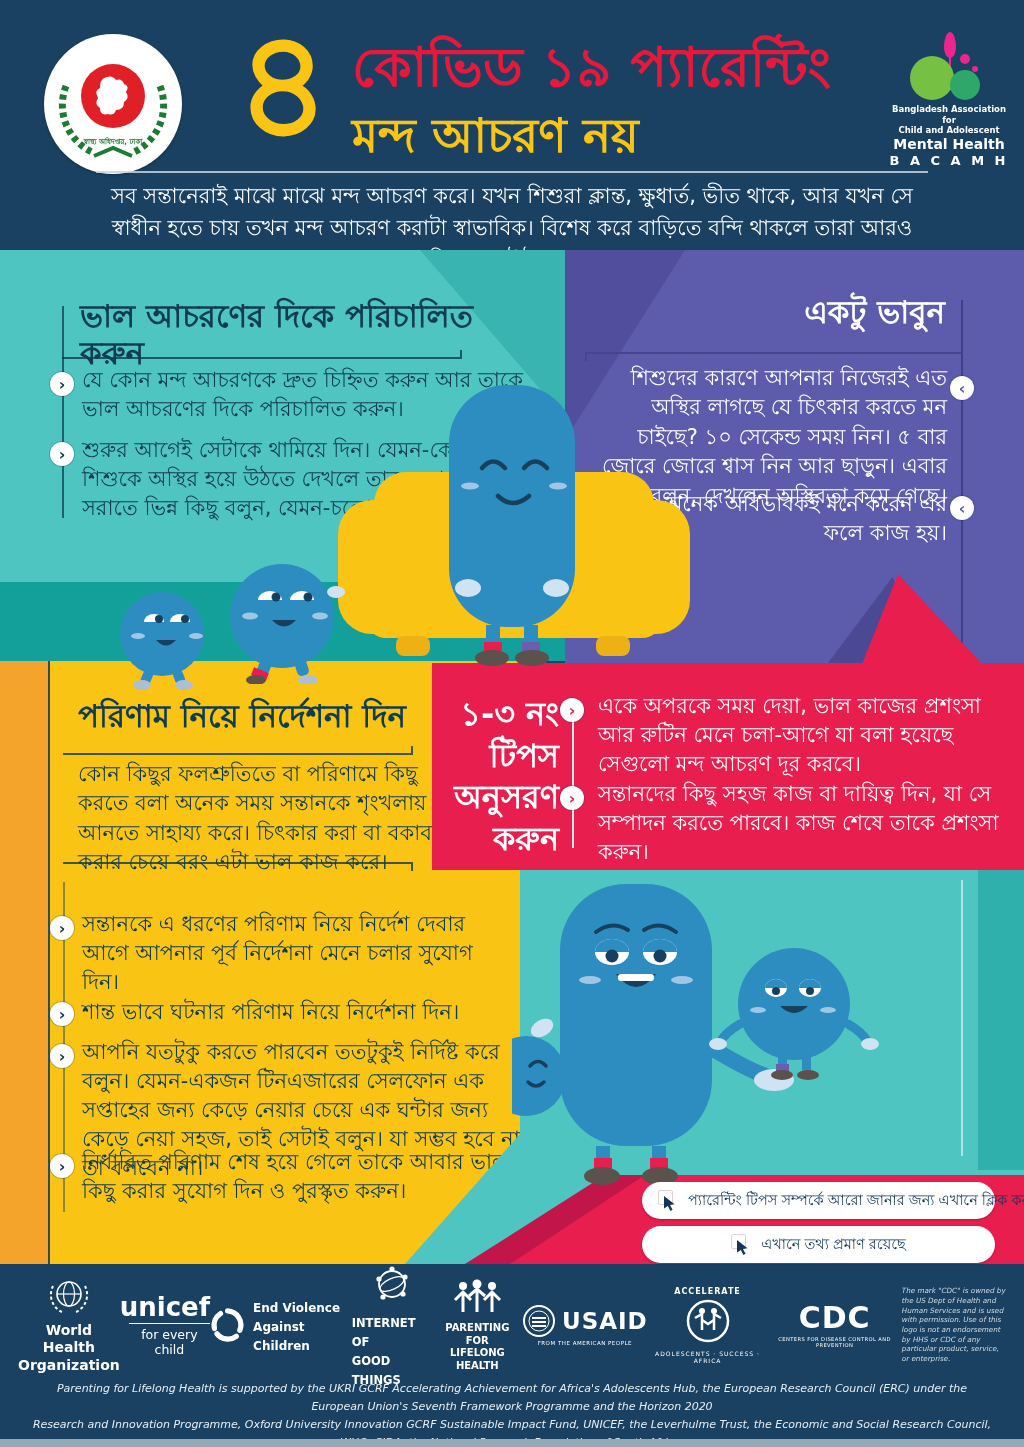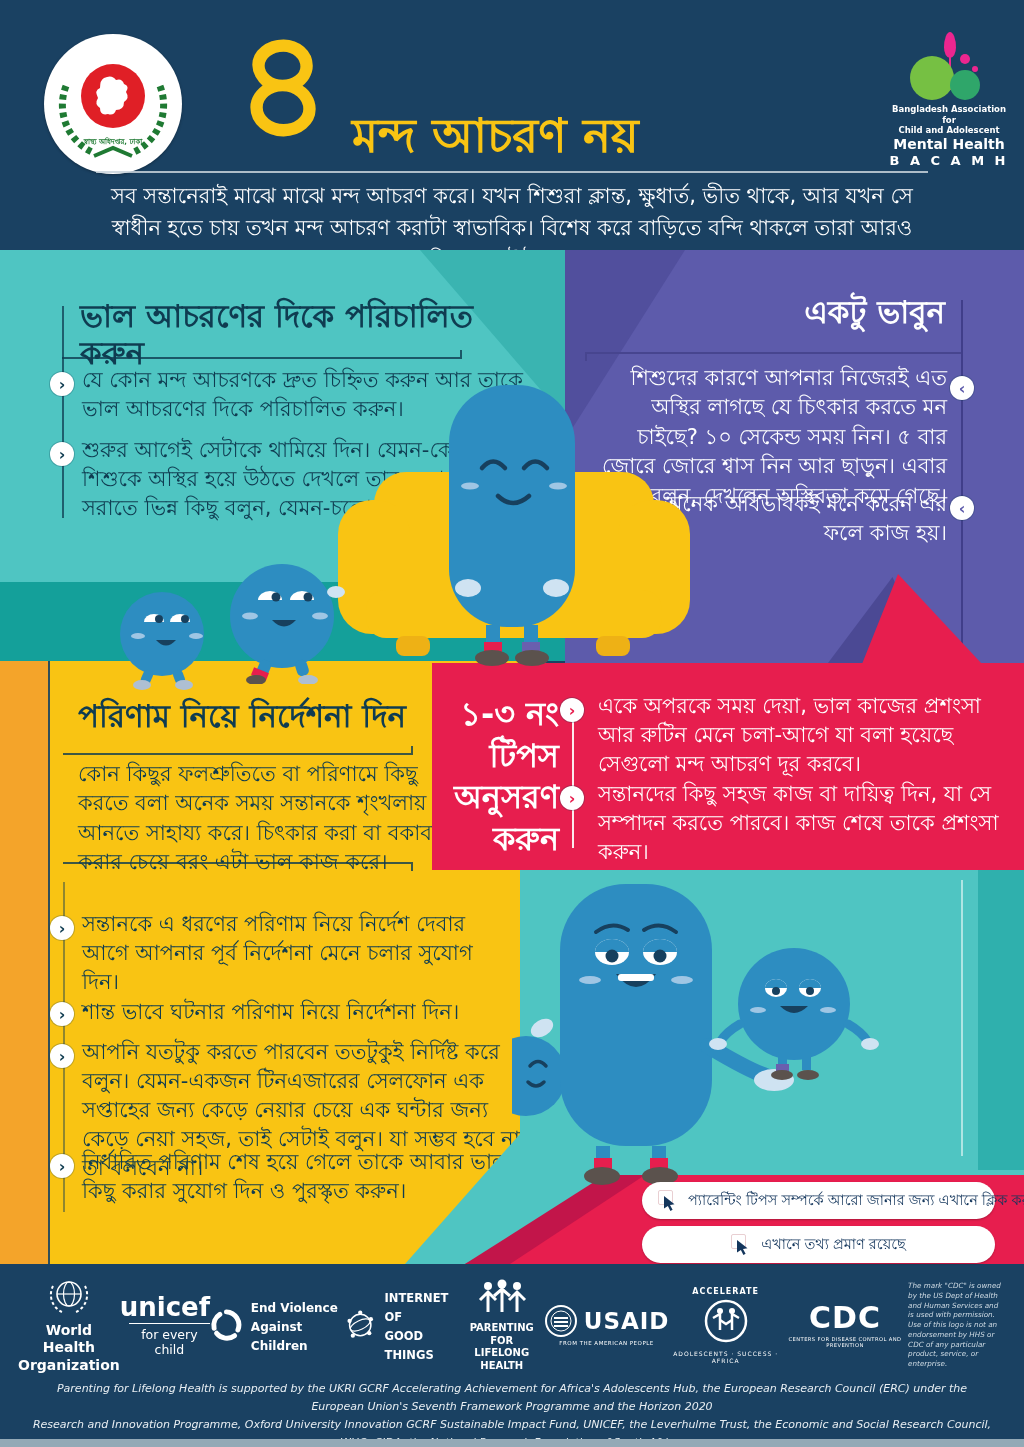--- a/index.html
+++ b/index.html
@@ -141,20 +141,21 @@
         <path d="M22 52 A52 52 0 0 0 48 118" stroke="#1f7a33" stroke-width="7" fill="none" stroke-dasharray="5 4"></path>
         <path d="M116 52 A52 52 0 0 1 90 118" stroke="#1f7a33" stroke-width="7" fill="none" stroke-dasharray="5 4"></path>
         <path d="M50 122 L69 114 L88 122" stroke="#1f7a33" stroke-width="4" fill="none"></path>
         <circle cx="69" cy="62" r="32" fill="#e01f26"></circle>
         <path d="M60 44 q8 -4 12 2 q6 -2 8 4 q6 2 2 8 q4 6 -2 10 q0 8 -8 8 q-2 6 -8 4 q-8 2 -8 -6 q-6 -4 -2 -10 q-4 -8 2 -10 q0 -8 4 -10 z" fill="#ffffff"></path>
       </svg>
       <div class="gov-caption">স্বাস্থ্য অধিদপ্তর, ঢাকা</div>
     </div>
 
     <div class="tip-num">৪</div>
+    <div class="title-l1">কোভিড ১৯ প্যারেন্টিং</div>
     <div class="title-l2">মন্দ আচরণ নয়</div>
 
     <div class="bacamh">
       <div class="bacamh-icon">
         <div class="bstem"></div>
         <div class="bc1"></div>
         <div class="bc2"></div>
         <div class="bp1"></div>
         <div class="bp2"></div>
         <div class="bp3"></div>
@@ -371,21 +372,21 @@
           <path d="M20 4 A16 16 0 0 1 34 26" stroke="#fff" stroke-width="6" fill="none" stroke-linecap="round"></path>
           <path d="M30 33 A16 16 0 0 1 8 30" stroke="#fff" stroke-width="6" fill="none" stroke-linecap="round"></path>
           <path d="M5 24 A16 16 0 0 1 12 7" stroke="#fff" stroke-width="6" fill="none" stroke-linecap="round"></path>
         </svg>
         <span style="text-align:left">
           <span class="l-sm" style="font-size:12px">End Violence</span><br>
           <span class="l-sm" style="font-size:12px">Against Children</span>
         </span>
       </div>
 
-      <div class="flogo" style="flex-direction:row; gap:7px;">
+      <div class="flogo" style="flex-direction:column; gap:7px;">
         <svg class="ic" width="42" height="42" viewBox="0 0 42 42" style="margin:0">
           <circle cx="21" cy="21" r="13" stroke="#fff" stroke-width="1.8" fill="none"></circle>
           <ellipse cx="21" cy="21" rx="13" ry="5.5" stroke="#fff" stroke-width="1.4" fill="none" transform="rotate(-25 21 21)"></ellipse>
           <circle cx="8" cy="16" r="2.6" fill="#fff"></circle>
             <circle cx="34" cy="14" r="2.6" fill="#fff"></circle>
           <circle cx="12" cy="34" r="2.6" fill="#fff"></circle>
             <circle cx="32" cy="31" r="2.6" fill="#fff"></circle>
           <circle cx="21" cy="6" r="2.6" fill="#fff"></circle>
         </svg>
         <span style="text-align:left">

